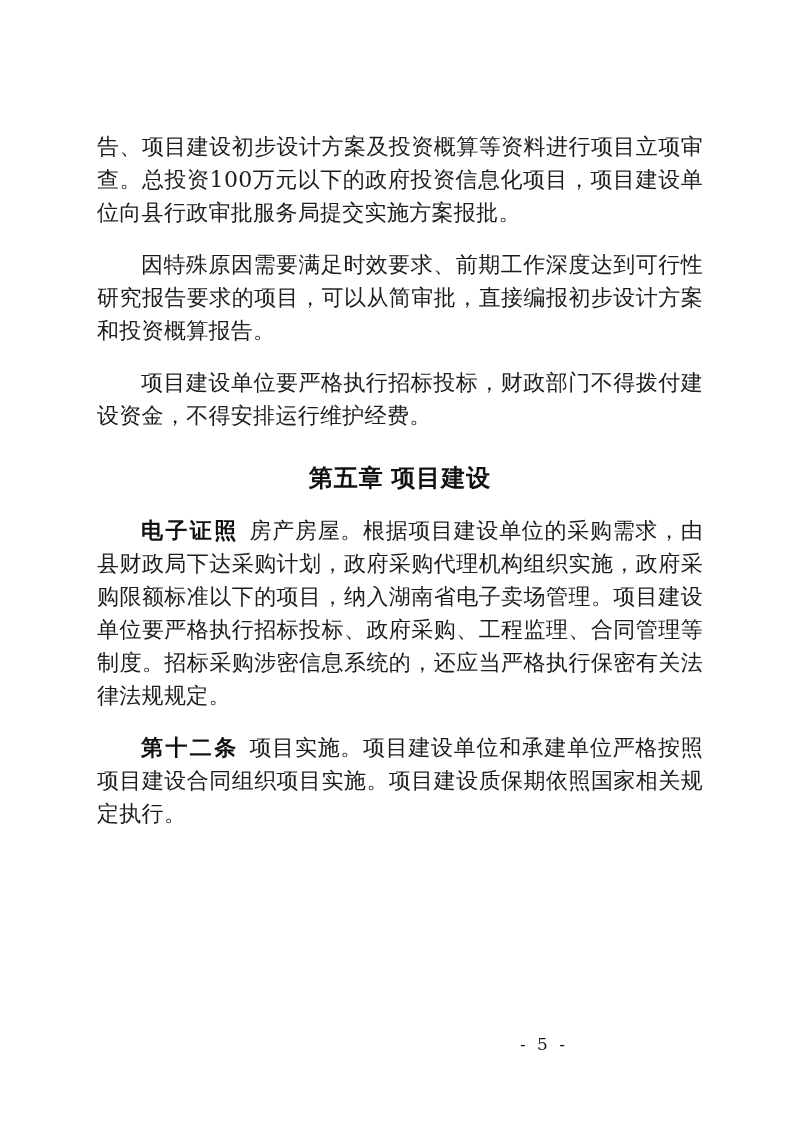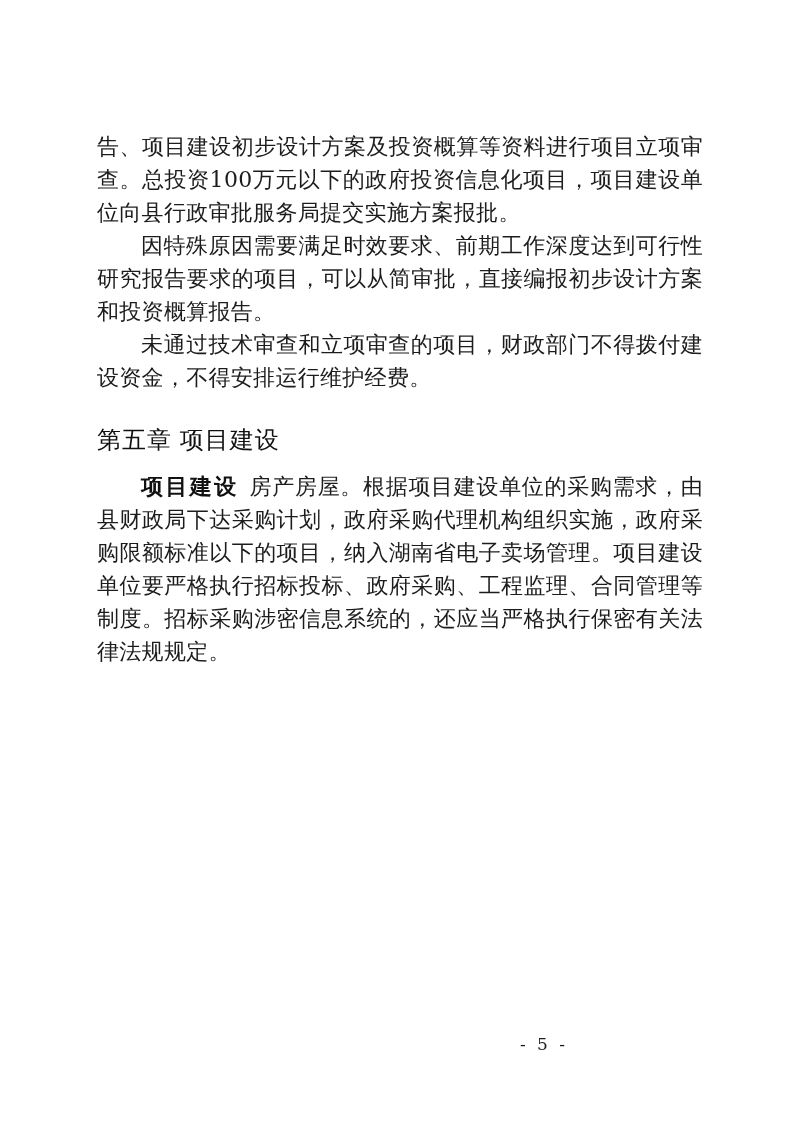--- a/index.html
+++ b/index.html
@@ -31,26 +31,27 @@
   .para {
     margin: 0;
     font-size: 22px;
     line-height: 33px;
     text-align: justify;
     text-justify: inter-ideograph;
     letter-spacing: 0.3px;
   }
   .para.indent {
     text-indent: 2em;
+    margin-top: 19px;
   }
   .chapter-heading {
     margin: 29px 0 13px 0;
-    text-align: left;
+    text-align: center;
     font-family: "Liberation Sans", sans-serif;
-    font-weight: 400;
+    font-weight: 700;
     font-size: 24px;
     line-height: 34px;
     letter-spacing: 1px;
     color: #111111;
   }
   .clause-lead {
     font-family: "Liberation Sans", sans-serif;
     font-weight: 700;
     margin-right: 0.5em;
     letter-spacing: 2px;
@@ -70,25 +71,26 @@
 </head>
 <body>
 
 <div class="page">
   <div class="content">
 
     <p class="para"><span>告、项目建设初步设计方案及投资概算等资料进行项目立项审查。总投资100万元以下的政府投资信息化项目，项目建设单位向县行政审批服务局提交实施方案报批。</span></p>
 
     <p class="para indent"><span>因特殊原因需要满足时效要求、前期工作深度达到可行性研究报告要求的项目，可以从简审批，直接编报初步设计方案和投资概算报告。</span></p>
 
-    <p class="para indent"><span>未通过技术审查和立项审查的项目，财政部门不得拨付建设资金，不得安排运行维护经费。</span></p>
+    <p class="para indent"><span>项目建设单位要严格执行招标投标，财政部门不得拨付建设资金，不得安排运行维护经费。</span></p>
 
     <h2 class="chapter-heading">第五章 项目建设</h2>
 
-    <p class="para indent"><span class="clause-lead">项目建设</span><span>房产房屋。根据项目建设单位的采购需求，由县财政局下达采购计划，政府采购代理机构组织实施，政府采购限额标准以下的项目，纳入湖南省电子卖场管理。项目建设单位要严格执行招标投标、政府采购、工程监理、合同管理等制度。招标采购涉密信息系统的，还应当严格执行保密有关法律法规规定。</span></p>
+    <p class="para indent"><span class="clause-lead">电子证照</span><span>房产房屋。根据项目建设单位的采购需求，由县财政局下达采购计划，政府采购代理机构组织实施，政府采购限额标准以下的项目，纳入湖南省电子卖场管理。项目建设单位要严格执行招标投标、政府采购、工程监理、合同管理等制度。招标采购涉密信息系统的，还应当严格执行保密有关法律法规规定。</span></p>
 
 
+    <p class="para indent"><span class="clause-lead">第十二条</span><span>项目实施。项目建设单位和承建单位严格按照项目建设合同组织项目实施。项目建设质保期依照国家相关规定执行。</span></p>
 
 
   </div>
 
   <div class="page-number">- 5 -</div>
 </div>
 
 </body></html>

